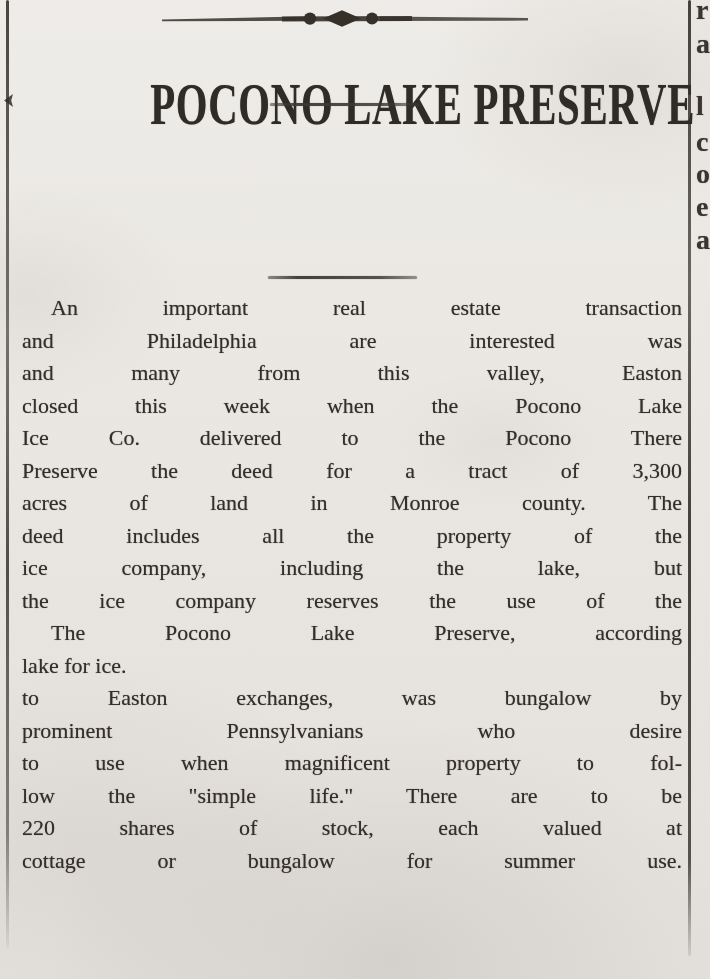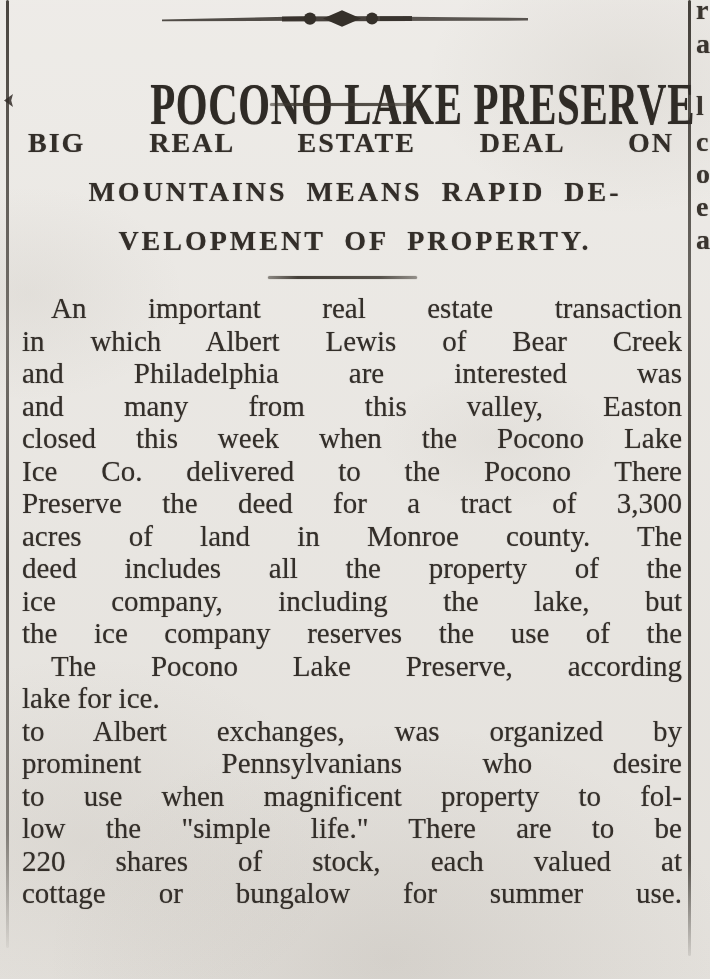--- a/index.html
+++ b/index.html
@@ -70,21 +70,21 @@
 
   
   .subhead{position:absolute;left:22px;top:118px;width:666px;color:#332e29;}
   .sub-line{font-size:28px;font-weight:bold;line-height:49px;height:49px;}
   .sub-justify{text-align:justify;text-align-last:justify;padding:0 14px 0 6px;letter-spacing:2px;}
   .sub-center{text-align:center;letter-spacing:3px;word-spacing:9px;}
 
   
   .body-block{position:absolute;left:22px;top:292px;width:660px;}
   .bline{
-    font-size:29px;line-height:32.5px;height:32.5px;
+    font-size:22px;line-height:32.5px;height:32.5px;
     text-align:justify;text-align-last:justify;
     white-space:normal;color:#332e29;
   }
   .bline.indent{text-indent:29px;}
   .bline.no-just{text-align-last:left;}
 </style>
 </head>
 <body>
 
 <div class="page">
@@ -109,44 +109,38 @@
     <polygon points="218,10.5 366,12 366,14.6 218,15" fill="#35302a" opacity="0.8"></polygon>
     <circle cx="148" cy="12.6" r="6.2" fill="#35302a"></circle>
     <circle cx="210" cy="12.4" r="6" fill="#35302a"></circle>
     <polygon points="161,12.5 180,4.2 199,12.5 180,20.8" fill="#35302a"></polygon>
   </svg>
 
   <h1 class="headline ink"><span class="headline-inner">POCONO LAKE PRESERVE</span></h1>
 
   <div class="short-rule rule-under-headline"></div>
 
-  <div class="subhead">
-    <div class="sub-line sub-justify ink">BIG REAL ESTATE DEAL ON</div>
-    <div class="sub-line sub-center ink">MOUNTAINS MEANS RAPID DE-</div>
-    <div class="sub-line sub-center ink">VELOPMENT OF PROPERTY.</div>
-  </div>
 
   <div class="short-rule rule-under-subhead"></div>
 
   <div class="body-block">
     <div class="bline indent ink">An important real estate transaction</div>
-    <div class="bline ink">in which Albert Lewis of Bear Creek</div>
     <div class="bline ink">and Philadelphia are interested was</div>
     <div class="bline ink">and many from this valley, Easton</div>
     <div class="bline ink">closed this week when the Pocono Lake</div>
     <div class="bline ink">Ice Co. delivered to the Pocono There</div>
     <div class="bline ink">Preserve the deed for a tract of 3,300</div>
     <div class="bline ink">acres of land in Monroe county. The</div>
     <div class="bline ink">deed includes all the property of the</div>
     <div class="bline ink">ice company, including the lake, but</div>
     <div class="bline ink">the ice company reserves the use of the</div>
     <div class="bline indent ink">The Pocono Lake Preserve, according</div>
 
     <div class="bline no-just ink">lake for ice.</div>
-    <div class="bline ink">to Albert exchanges, was organized by</div>
+    <div class="bline ink">to Easton exchanges, was bungalow by</div>
     <div class="bline ink">prominent Pennsylvanians who desire</div>
     <div class="bline ink">to use when magnificent property to fol-</div>
     <div class="bline ink">low the "simple life." There are to be</div>
     <div class="bline ink">220 shares of stock, each valued at</div>
     <div class="bline ink">cottage or bungalow for summer use.</div>
   </div>
 
 </div>
 
 </body></html>

